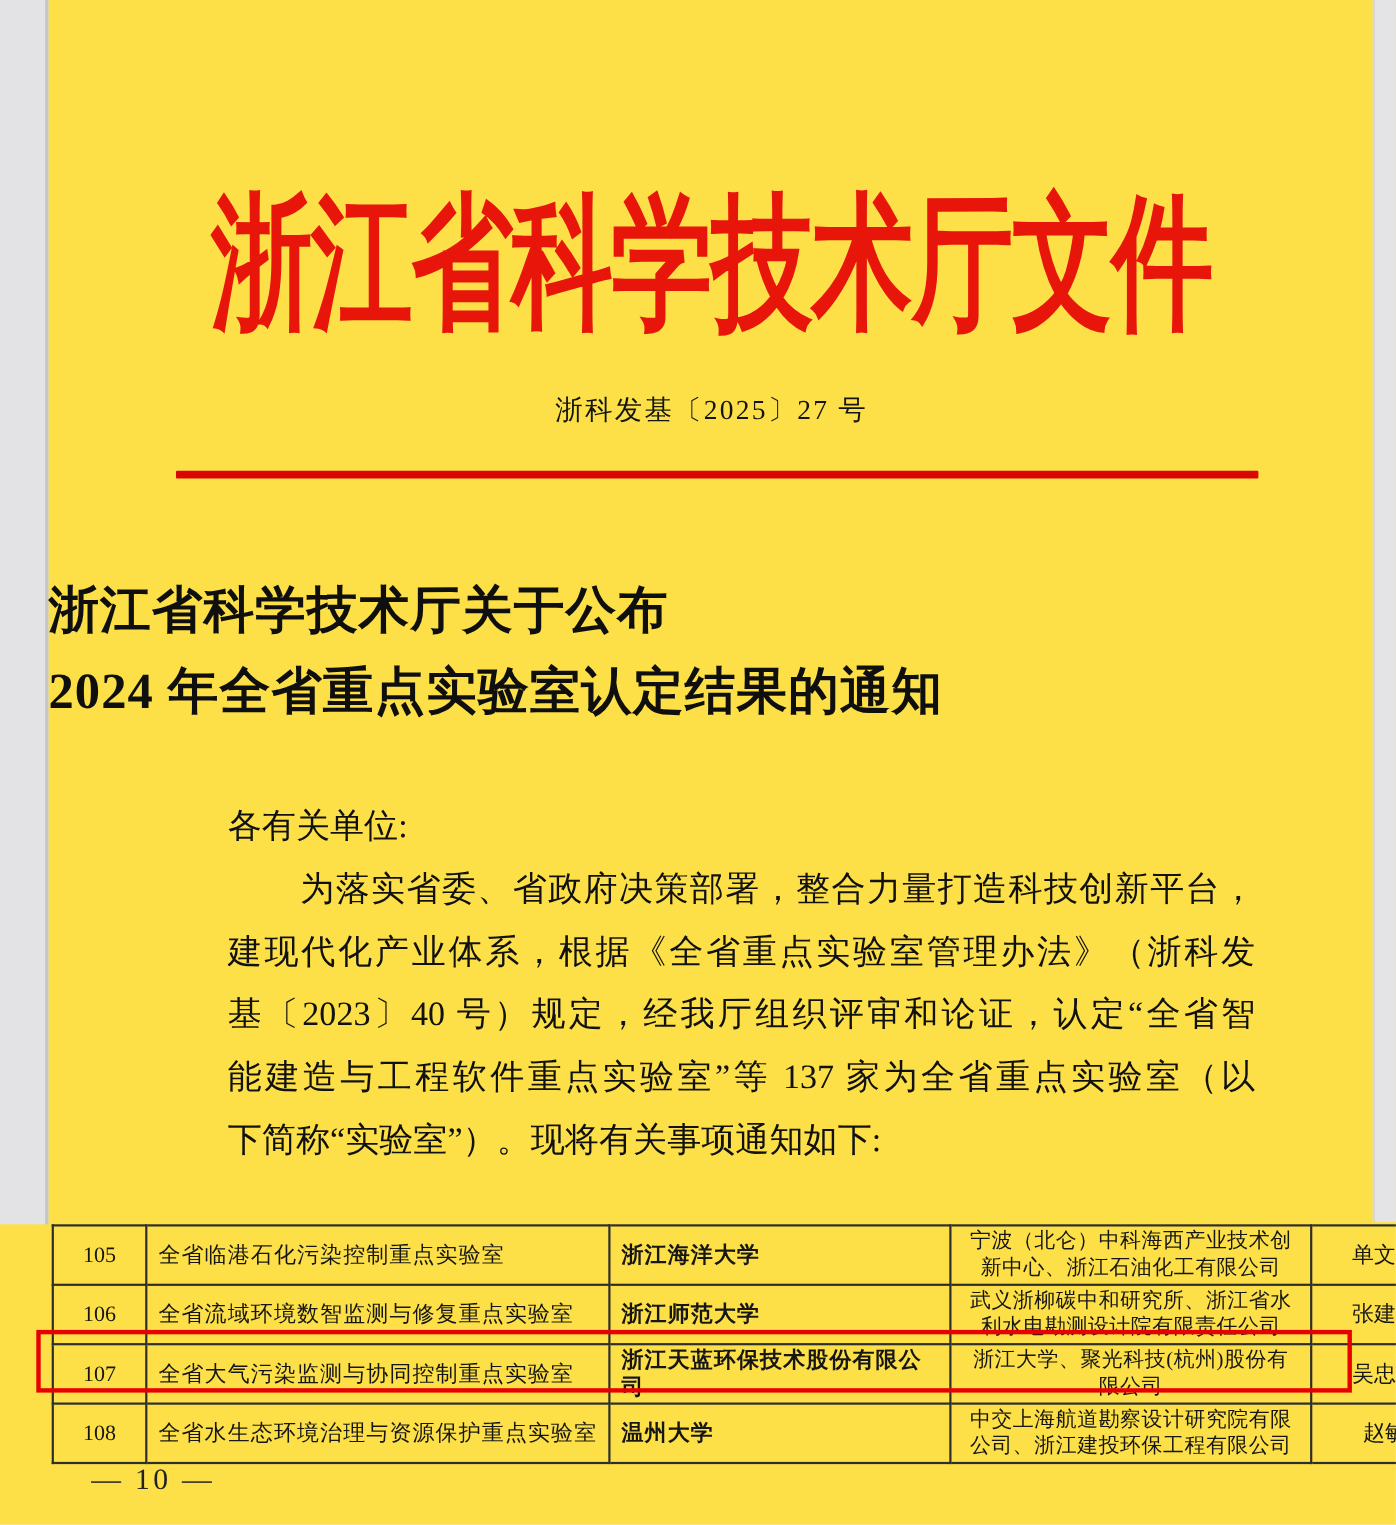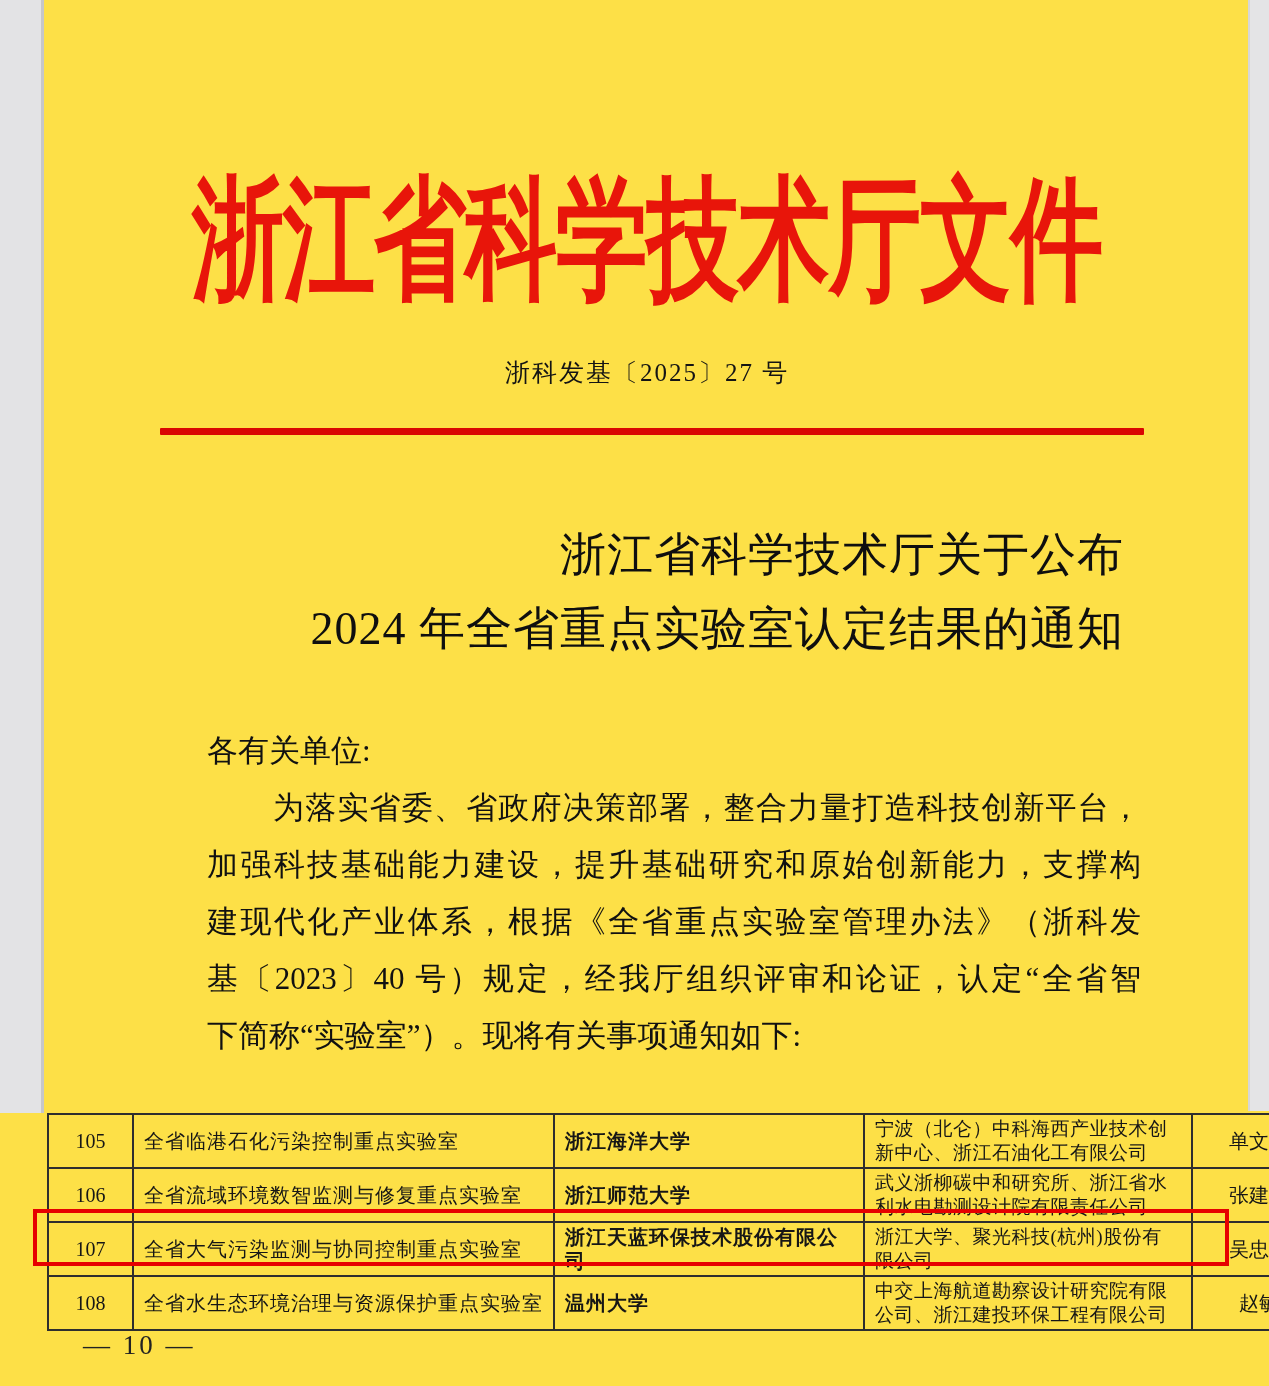--- a/index.html
+++ b/index.html
@@ -37,21 +37,21 @@
     text-align:center;font-size:25px;color:#141414;letter-spacing:2px;
   }
 
   .red-rule{
     position:absolute;left:160px;top:428px;width:984px;height:7px;
     background:#d90602;border-radius:1px;
   }
 
   .notice-title{
     position:absolute;left:44px;top:518px;width:1080px;
-    text-align:right;font-weight:normal;color:#0f0f0f;
+    text-align:left;font-weight:bold;color:#0f0f0f;
     font-size:46px;line-height:74px;letter-spacing:1px;
   }
 
   .body-block{
     position:absolute;left:207px;top:722px;width:934px;
     font-size:31px;line-height:57px;color:#111111;
   }
   .body-line{
     height:57px;overflow:hidden;
     text-align:justify;text-align-last:justify;
@@ -70,21 +70,21 @@
   table.results td{
     border:2px solid #2e2e2e;
     vertical-align:middle;
     padding:2px 10px;
     line-height:24px;
     overflow:hidden;
   }
   td.c-num{width:63px;text-align:center;padding:2px 2px;}
   td.c-lab{width:399px;padding-left:14px;letter-spacing:1px;}
   td.c-inst{width:288px;padding-left:12px;letter-spacing:1px;font-weight:bold;}
-  td.c-part{width:306px;padding:2px 6px;font-size:19px;line-height:23px;letter-spacing:0.5px;}
+  td.c-part{width:306px;padding:2px 6px;font-size:19px;line-height:23px;letter-spacing:0.5px;text-align:center;}
   td.c-dir{width:112px;text-align:center;padding:2px 2px;}
   tr.r0 td{height:46px;}
   tr.r1 td{height:44px;}
   tr.r2 td{height:47px;}
   tr.r3 td{height:46px;}
 
   .highlight-box{
     position:absolute;left:33px;top:1209px;width:1188px;height:49px;
     border:4px solid #e60000;background:transparent;z-index:5;
   }
@@ -109,23 +109,23 @@
   <div class="red-rule"></div>
 
   <div class="notice-title">
     <div>浙江省科学技术厅关于公布</div>
     <div>2024 年全省重点实验室认定结果的通知</div>
   </div>
 
   <div class="body-block">
     <div class="body-line salutation">各有关单位:</div>
     <div class="body-line indent">为落实省委、省政府决策部署，整合力量打造科技创新平台，</div>
-    <div class="body-line">加强科技基础能力建设，提升基础研究和原始创新能力，支撑构</div>
     <div class="body-line">建现代化产业体系，根据《全省重点实验室管理办法》（浙科发</div>
     <div class="body-line">基〔2023〕40 号）规定，经我厅组织评审和论证，认定“全省智</div>
+    <div class="body-line">能建造与工程软件重点实验室”等 137 家为全省重点实验室（以</div>
     <div class="body-line last">下简称“实验室”）。现将有关事项通知如下:</div>
   </div>
 
   <table class="results">
     <tbody>
         <tr class="r0">
       <td class="c-num">105</td>
       <td class="c-lab">全省临港石化污染控制重点实验室</td>
       <td class="c-inst">浙江海洋大学</td>
       <td class="c-part">宁波（北仑）中科海西产业技术创新中心、浙江石油化工有限公司</td>

